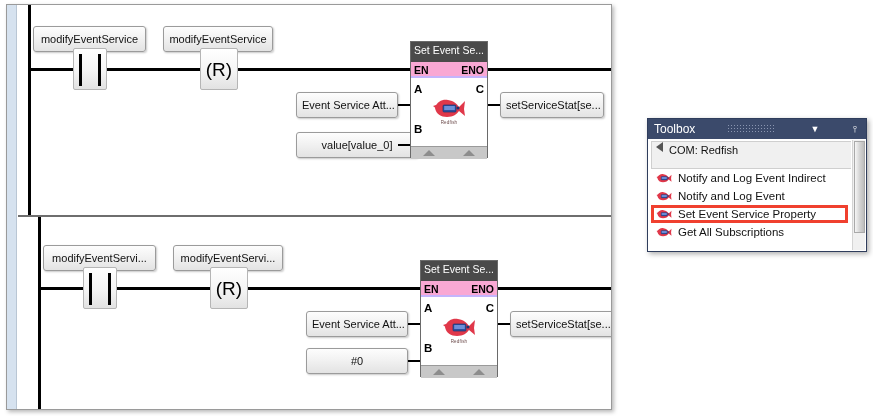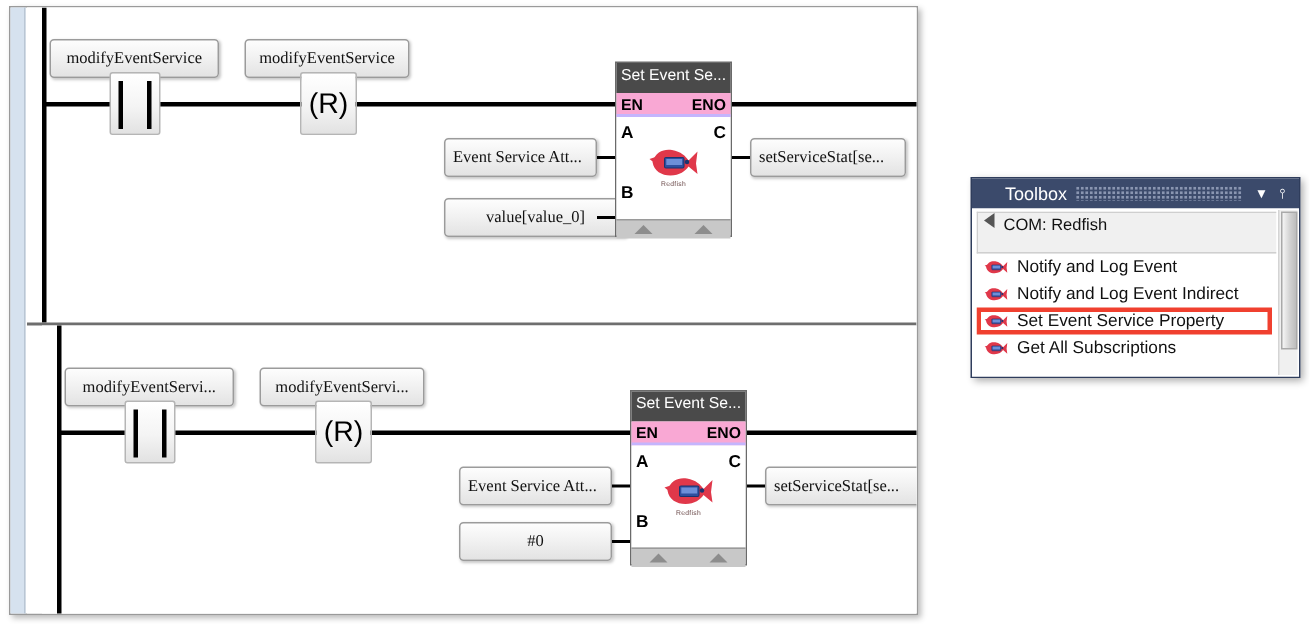--- a/index.html
+++ b/index.html
@@ -62,21 +62,21 @@
   
   .op-box{
     position:absolute;
     background:linear-gradient(to bottom,#fdfdfd 0%,#f2f2f2 45%,#e3e3e3 100%);
     border:1px solid #9b9b9b;
     border-radius:3px;
     box-shadow:1px 1px 2px rgba(0,0,0,.22);
     font-size:11px;color:#111;
     display:flex;align-items:center;
     box-sizing:border-box;
-    white-space:nowrap;overflow:hidden;font-family:Liberation Serif, serif;
+    white-space:nowrap;overflow:hidden;
   }
   .op-box.center{justify-content:center;}
   .op-box.pad{padding-left:5px;}
 
   
   .contact{
     position:absolute;width:34px;height:42px;
     background:linear-gradient(to bottom,#ffffff 0%,#f4f4f4 55%,#e2e2e2 100%);
     border:1px solid #b5b5b5;border-radius:2px;
     box-sizing:border-box;
@@ -163,22 +163,23 @@
   #toolbox{
     position:absolute;left:647px;top:118px;width:220px;height:134px;
     box-shadow:2px 2px 5px rgba(0,0,0,.32);
     background:#ffffff;
     border:1px solid #2f3d5c;
     box-sizing:border-box;
   }
   #toolbox-header{
     height:20px;background:#3b4a6b;
     display:flex;align-items:center;
-    padding:0 4px 0 22px;
-    box-sizing:border-box;
+    padding:0 4px 0 6px;
+    box-sizing:border-box;
+    gap:26px;
   }
   #toolbox-title{
     color:#ffffff;font-size:12px;white-space:nowrap;
   }
   #toolbox-grip{
     flex:1;height:10px;margin:0 6px;
     background-image:radial-gradient(#8e9ab5 40%, transparent 41%);
     background-size:3px 3px;
     background-position:0 0;
     opacity:.95;
@@ -407,34 +408,34 @@
       <div class="tb-item">
         <span class="ico">
           <svg width="16" height="12" viewBox="0 0 34 24">
             <path d="M3 12 C5 5,11 3,16 4 C22 5,25 8,27 11 L33 5 L32 13 L33 20 L27 15 C25 18,21 21,15 21 C9 21,4 18,3 12 Z" fill="#e0384a"></path>
             <path d="M1 10 L7 8 L6 14 Z" fill="#e0384a"></path>
             <rect x="11" y="9" width="13" height="7" rx="1" fill="#2f4f9e" stroke="#1b3470" stroke-width="0.7"></rect>
             <rect x="12.2" y="10" width="10.6" height="4" fill="#6d8fd8"></rect>
             <circle cx="26" cy="12" r="1.5" fill="#1b3470"></circle>
           </svg>
         </span>
-        <span>Notify and Log Event</span>
+        <span>Notify and Log Event Indirect</span>
       </div>
 
       <div class="tb-item">
         <span class="ico">
           <svg width="16" height="12" viewBox="0 0 34 24">
             <path d="M3 12 C5 5,11 3,16 4 C22 5,25 8,27 11 L33 5 L32 13 L33 20 L27 15 C25 18,21 21,15 21 C9 21,4 18,3 12 Z" fill="#e0384a"></path>
             <path d="M1 10 L7 8 L6 14 Z" fill="#e0384a"></path>
             <rect x="11" y="9" width="13" height="7" rx="1" fill="#2f4f9e" stroke="#1b3470" stroke-width="0.7"></rect>
             <rect x="12.2" y="10" width="10.6" height="4" fill="#6d8fd8"></rect>
             <circle cx="26" cy="12" r="1.5" fill="#1b3470"></circle>
           </svg>
         </span>
-        <span>Notify and Log Event Indirect</span>
+        <span>Notify and Log Event</span>
       </div>
 
       <div class="tb-item selected">
         <span class="ico">
           <svg width="16" height="12" viewBox="0 0 34 24">
             <path d="M3 12 C5 5,11 3,16 4 C22 5,25 8,27 11 L33 5 L32 13 L33 20 L27 15 C25 18,21 21,15 21 C9 21,4 18,3 12 Z" fill="#e0384a"></path>
             <path d="M1 10 L7 8 L6 14 Z" fill="#e0384a"></path>
             <rect x="11" y="9" width="13" height="7" rx="1" fill="#2f4f9e" stroke="#1b3470" stroke-width="0.7"></rect>
             <rect x="12.2" y="10" width="10.6" height="4" fill="#6d8fd8"></rect>
             <circle cx="26" cy="12" r="1.5" fill="#1b3470"></circle>

